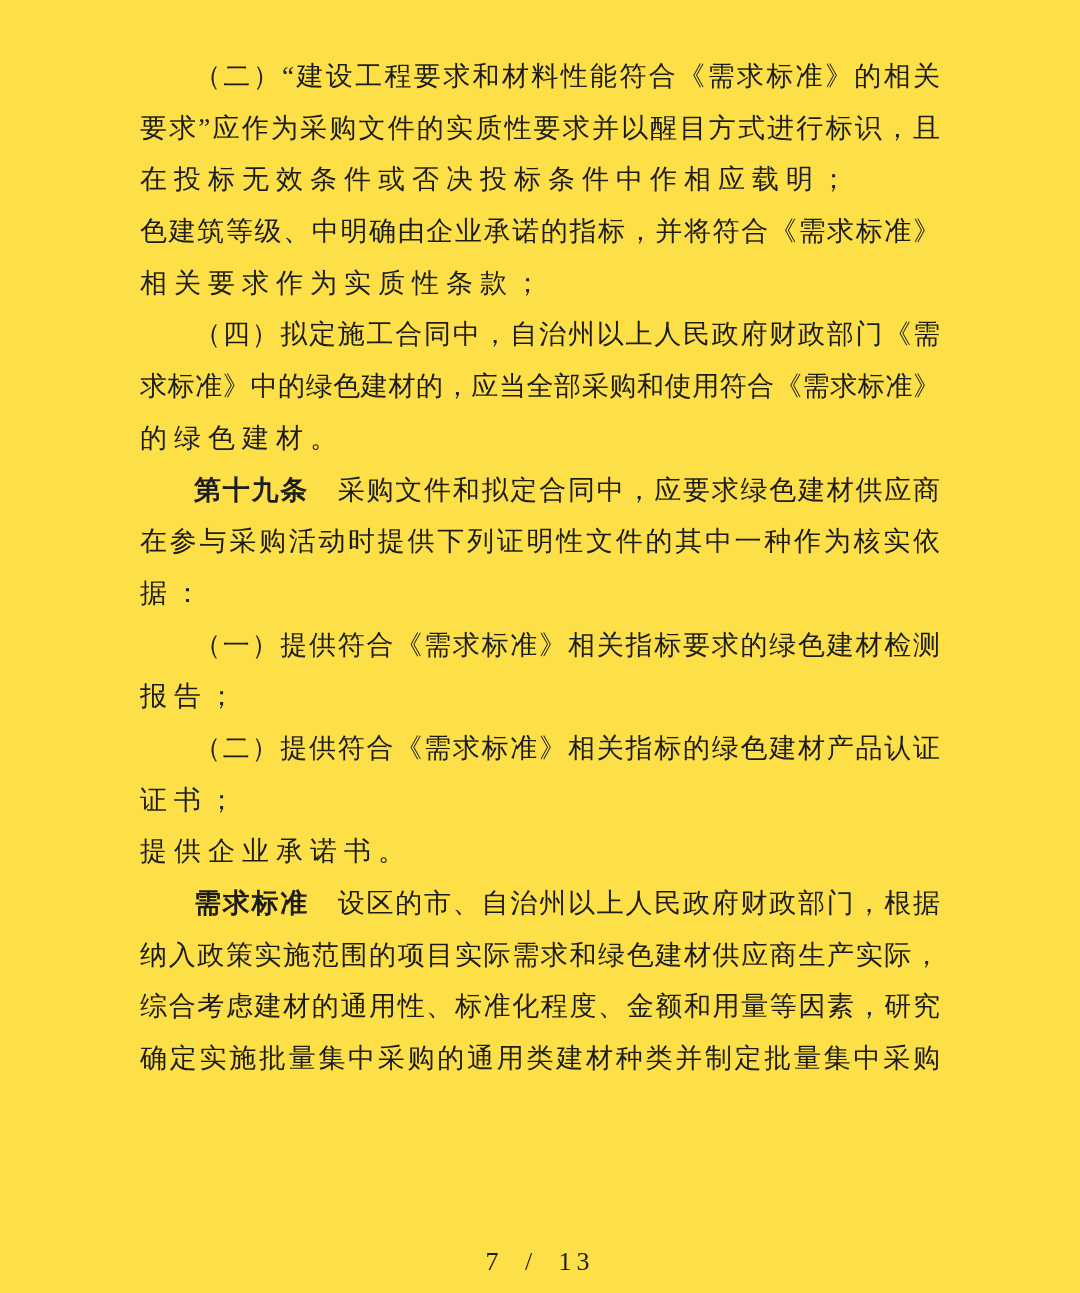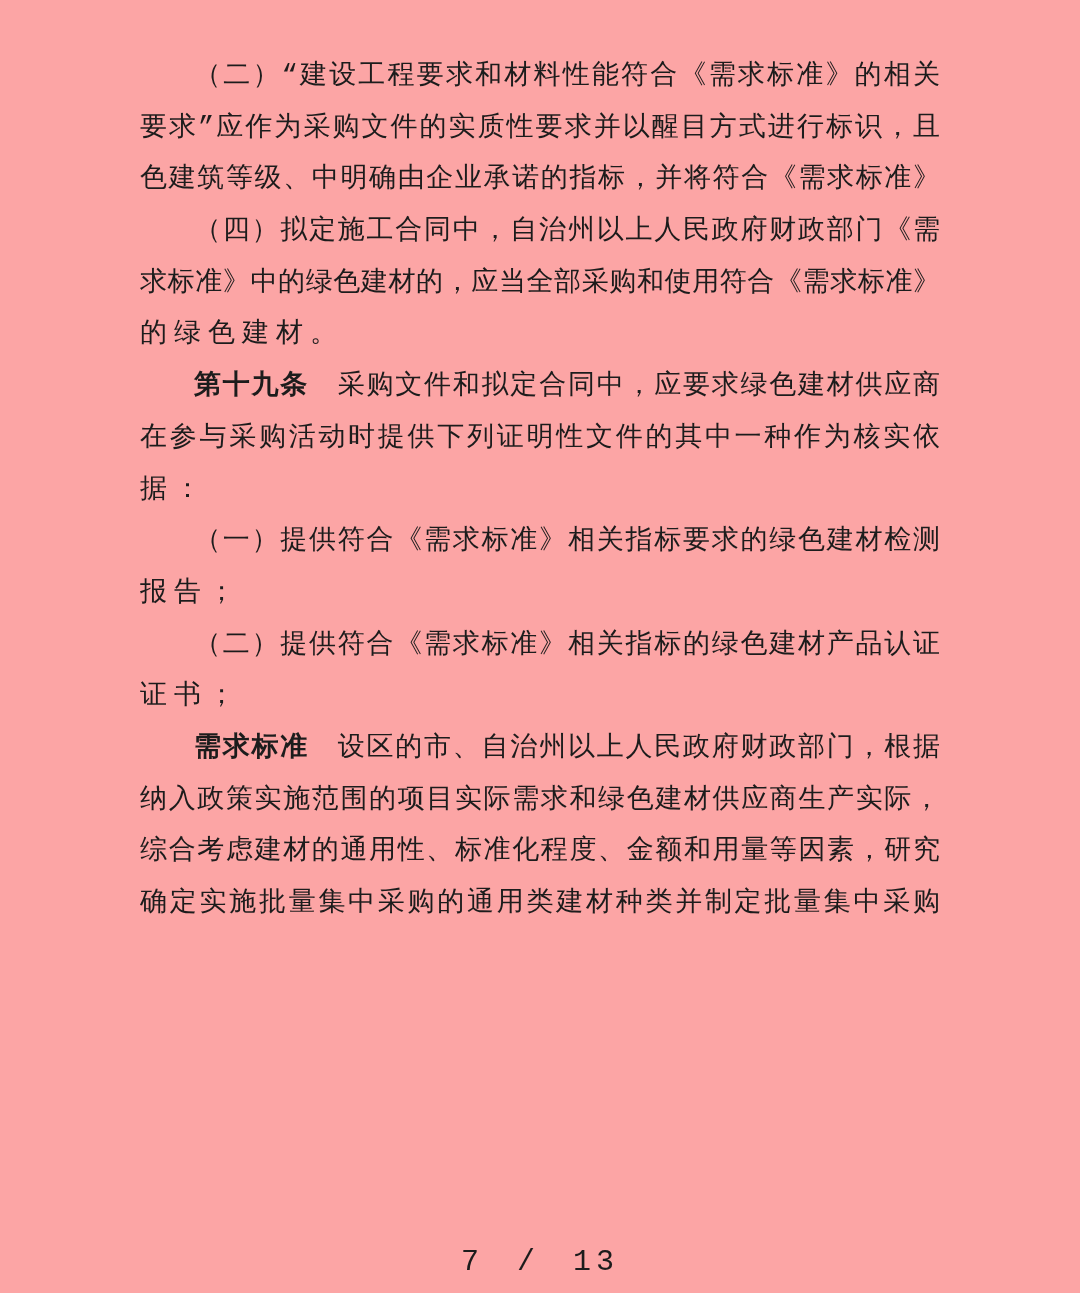--- a/index.html
+++ b/index.html
@@ -4,23 +4,23 @@
 <style>
   html, body {
     margin: 0;
     padding: 0;
     background: #ffffff;
   }
   .page {
     position: relative;
     width: 1080px;
     height: 1293px;
-    background: #fca5a5;
+    background: #fde047;
     overflow: hidden;
-    font-family: Liberation Mono, monospace;
+    font-family: Liberation Serif, serif;
     color: #1c1c1c;
   }
   .body-text {
     position: absolute;
     left: 140px;
     top: 51px;
     width: 800px;
     font-size: 27px;
     line-height: 51.7px;
   }
@@ -41,46 +41,49 @@
   }
   .bold {
     font-weight: bold;
   }
   .footer {
     position: absolute;
     top: 1242px;
     left: 0;
     width: 100%;
     text-align: center;
-    font-size: 30px;
+    font-size: 26px;
     line-height: 40px;
     letter-spacing: 5px;
     word-spacing: 10px;
     color: #1c1c1c;
   }
 </style>
 </head>
 <body>
 
 <div class="page">
 
   <div class="body-text">
     <div class="ln just ind">（二）“建设工程要求和材料性能符合《需求标准》的相关</div>
     <div class="ln just">要求”应作为采购文件的实质性要求并以醒目方式进行标识，且</div>
+    <div class="ln end">在投标无效条件或否决投标条件中作相应载明；</div>
     <div class="ln just">色建筑等级、中明确由企业承诺的指标，并将符合《需求标准》</div>
+    <div class="ln end">相关要求作为实质性条款；</div>
     <div class="ln just ind">（四）拟定施工合同中，自治州以上人民政府财政部门《需</div>
     <div class="ln just">求标准》中的绿色建材的，应当全部采购和使用符合《需求标准》</div>
     <div class="ln end">的绿色建材。</div>
     <div class="ln just ind"><span class="bold">第十九条</span><span>　采购文件和拟定合同中，应要求绿色建材供应商</span></div>
     <div class="ln just">在参与采购活动时提供下列证明性文件的其中一种作为核实依</div>
     <div class="ln end">据：</div>
     <div class="ln just ind">（一）提供符合《需求标准》相关指标要求的绿色建材检测</div>
     <div class="ln end">报告；</div>
     <div class="ln just ind">（二）提供符合《需求标准》相关指标的绿色建材产品认证</div>
     <div class="ln end">证书；</div>
+    <div class="ln end">提供企业承诺书。</div>
     <div class="ln just ind"><span class="bold">需求标准</span><span>　设区的市、自治州以上人民政府财政部门，根据</span></div>
     <div class="ln just">纳入政策实施范围的项目实际需求和绿色建材供应商生产实际，</div>
     <div class="ln just">综合考虑建材的通用性、标准化程度、金额和用量等因素，研究</div>
     <div class="ln just">确定实施批量集中采购的通用类建材种类并制定批量集中采购</div>
   </div>
 
   <div class="footer">7 / 13</div>
 
 </div>
 

